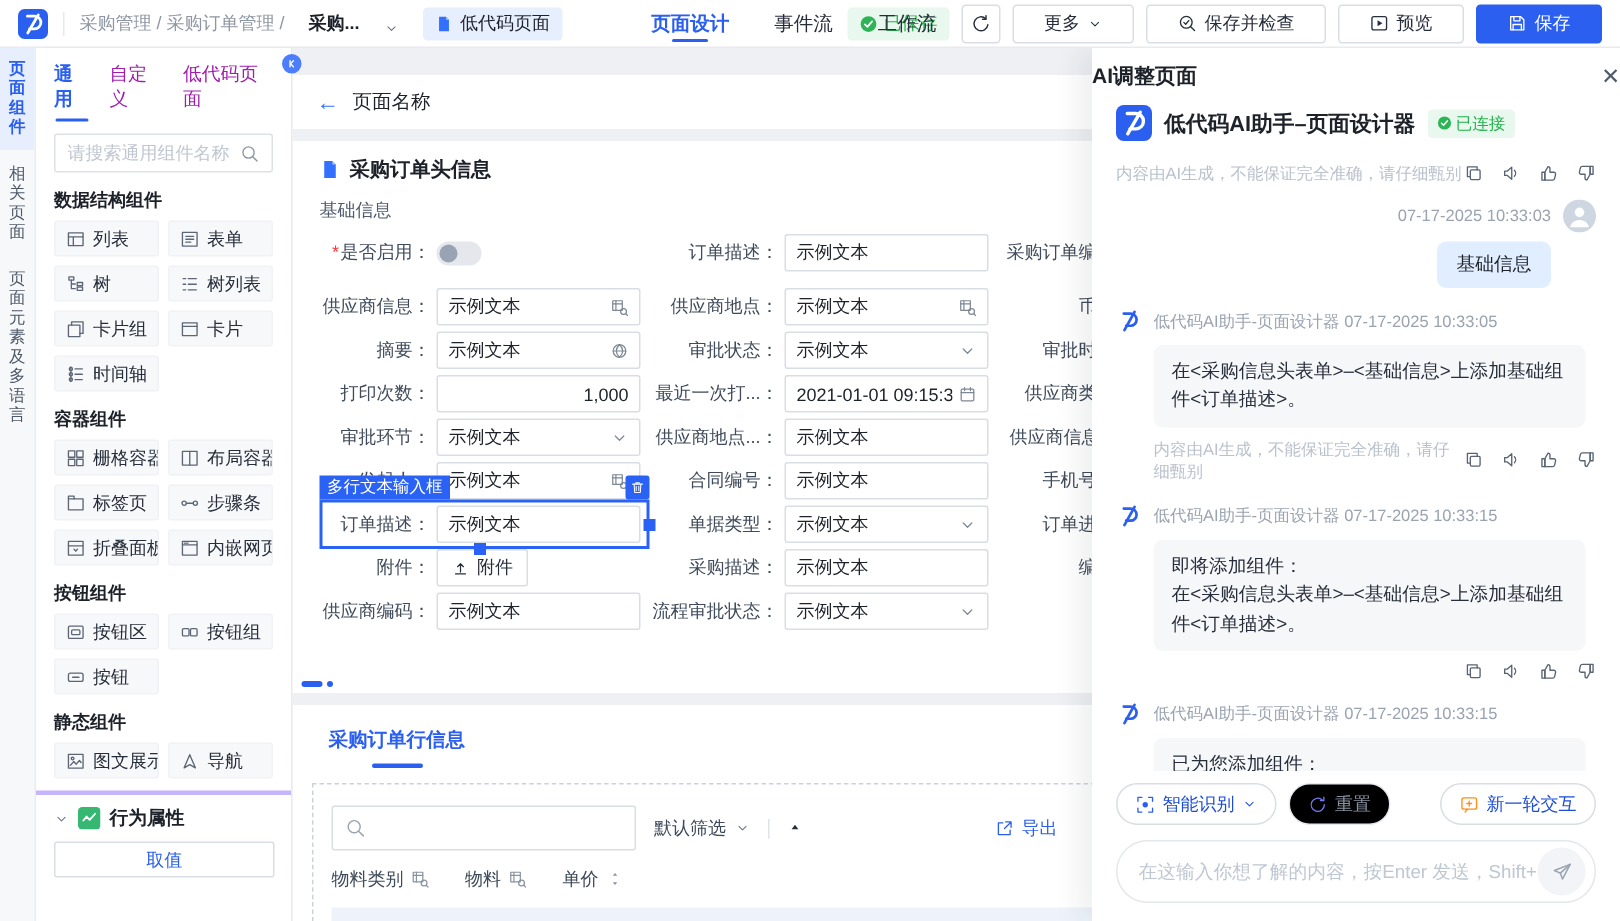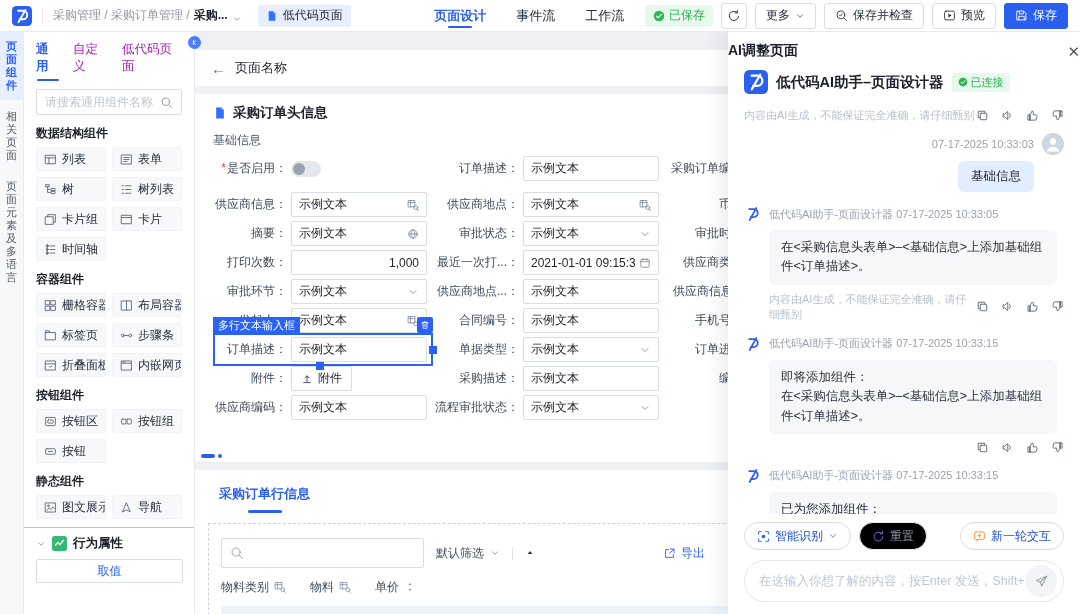--- a/index.html
+++ b/index.html
@@ -5,35 +5,35 @@
 *{margin:0;padding:0;box-sizing:border-box}
 html,body{width:1080px;height:614px;overflow:hidden;font-family:"Liberation Sans","DejaVu Sans",sans-serif;background:#eef0f4;color:#1d2129}
 .app{position:relative;width:1080px;height:614px;overflow:hidden}
 [data-icon]{display:inline-flex;align-items:center;justify-content:center;width:14px;height:14px;flex:none}
 [data-icon] svg{width:100%;height:100%}
 
 .topbar{position:absolute;top:0;left:0;right:0;height:32px;background:#fff;border-bottom:1px solid #e9eaee;display:flex;align-items:center;padding:0 12px;z-index:30}
 .tb-left{display:flex;align-items:center;gap:10px}
 .logo{width:20px;height:20px}
 .tb-divider{width:1px;height:16px;background:#e8e9ee}
-.breadcrumb{display:flex;align-items:flex-end;gap:4px;font-size:12px}
+.breadcrumb{display:flex;align-items:flex-end;gap:16px;font-size:12px}
 .bc-path{color:#8f96a3}
 .bc-current{color:#1d2129;font-weight:700}
 .bc-caret{width:10px !important;height:10px !important;color:#6b7280}
 .page-tab{display:flex;align-items:center;gap:5px;background:#e7efff;border-radius:3px;height:22px;padding:0 8px;font-size:12px;margin-left:6px;cursor:pointer}
 .page-tab [data-icon]{width:12px;height:12px}
 .tb-center{display:flex;align-items:center;gap:30px;position:absolute;left:49%;transform:translateX(-50%);height:100%}
 .nav-item{font-size:13px;color:#272e3b;cursor:pointer;position:relative;height:100%;display:flex;align-items:center}
 .nav-item.active{color:#2b5ff0;font-weight:700}
 .nav-item.active::after{content:"";position:absolute;left:50%;transform:translateX(-50%);bottom:3px;width:24px;height:2px;background:#2b5ff0;border-radius:1px}
 .tb-right{display:flex;align-items:center;gap:8px;margin-left:auto}
 .saved-badge{display:flex;align-items:center;gap:4px;background:#e9f8ee;color:#25b14c;font-size:12px;height:22px;padding:0 8px;border-radius:3px}
 .saved-badge [data-icon]{width:12px;height:12px}
 .tb-iconbtn{width:26px;height:26px;border:1px solid #d9dde4;border-radius:3px;background:#fff;display:flex;align-items:center;justify-content:center;color:#272e3b;cursor:pointer}
-.tb-btn{height:26px;border:1px solid #d9dde4;border-radius:3px;background:#fff;display:flex;align-items:center;gap:5px;padding:0 10px;font-size:12px;color:#272e3b;font-family:Liberation Serif, serif;cursor:pointer}
+.tb-btn{height:26px;border:1px solid #d9dde4;border-radius:3px;background:#fff;display:flex;align-items:center;gap:5px;padding:0 20px;font-size:12px;color:#272e3b;font-family:Liberation Serif, serif;cursor:pointer}
 .tb-btn [data-icon]{width:13px;height:13px}
 .tb-btn.primary{background:#2b5ff0;border-color:#2b5ff0;color:#fff}
 .sm{width:10px !important;height:10px !important}
 
 .rail{position:absolute;left:0;top:32px;bottom:0;width:24px;background:#f7f8fa;border-right:1px solid #ececf0;display:flex;flex-direction:column;align-items:center;z-index:6}
 .rail-tab{display:flex;flex-direction:column;align-items:center;padding:8px 0;width:100%;font-size:11px;color:#4e5969;line-height:13px;cursor:pointer;margin-bottom:2px}
 .rail-tab.active{background:#e7efff;color:#2b5ff0;font-weight:700}
 
 .sidebar{position:absolute;left:24px;top:32px;bottom:0;width:171px;background:#fff;border-right:1px solid #e9eaee;overflow:hidden;z-index:5}
 .sb-header{padding:10px 12px 0;font-size:13px;font-weight:700}
@@ -44,21 +44,21 @@
 .sb-tab.active{color:#2b5ff0;font-weight:700}
 .sb-tab.active::after{content:"";position:absolute;left:50%;transform:translateX(-50%);bottom:0;width:22px;height:2px;background:#2b5ff0;border-radius:1px}
 .sb-search{margin:8px 12px 0;height:26px;border:1px solid #dde1e7;border-radius:2px;display:flex;align-items:center;padding:0 8px;gap:6px}
 .sb-search input{border:none;outline:none;flex:1;font-size:12px;min-width:0;color:#1d2129;font-family:inherit}
 .sb-search input::placeholder{color:#c0c7d1}
 .sb-search [data-icon]{color:#8a93a1;width:13px;height:13px}
 .sec-title{font-size:12px;font-weight:700;margin:10px 12px 5px}
 .sec-grid{display:grid;grid-template-columns:1fr 1fr;gap:6px;padding:0 12px}
 .comp-item{height:24px;background:#f7f8fa;border:1px solid #f1f2f5;border-radius:2px;display:flex;align-items:center;gap:5px;padding:0 7px;font-size:12px;color:#272e3b;cursor:grab;white-space:nowrap;overflow:hidden}
 .comp-item [data-icon]{width:13px;height:13px;color:#5c6675}
-.sb-behavior{margin-top:8px;border-top:1px solid #c4b5fd}
+.sb-behavior{margin-top:8px;border-top:3px solid #c4b5fd}
 .bh-head{display:flex;align-items:center;gap:6px;padding:7px 12px;font-size:12.5px;font-weight:700}
 .bh-head .caret{width:10px !important;height:10px !important;color:#6b7482}
 .bh-head .bh-icon{width:15px;height:15px}
 .bh-btn{display:block;width:147px;margin:0 12px 9px;height:24px;border:1px solid #d9dde4;border-radius:2px;background:#fff;color:#2b5ff0;font-size:12px;cursor:pointer;font-family:inherit}
 
 .canvas{position:absolute;left:195px;top:32px;right:0;bottom:0;background:#eef0f4;overflow:hidden}
 .page-name-bar{margin-top:18px;height:36px;background:#fff;display:flex;align-items:center;gap:9px;padding:0 16px;font-size:13px;font-weight:500}
 .back{color:#3370ff;font-size:15px;cursor:pointer;line-height:1}
 .form-card{margin-top:8px;height:368px;background:#fff;position:relative;padding:10px 0 0 18px;overflow:hidden}
 .card-title{display:flex;align-items:center;gap:6px;font-size:13.5px;font-weight:700}

